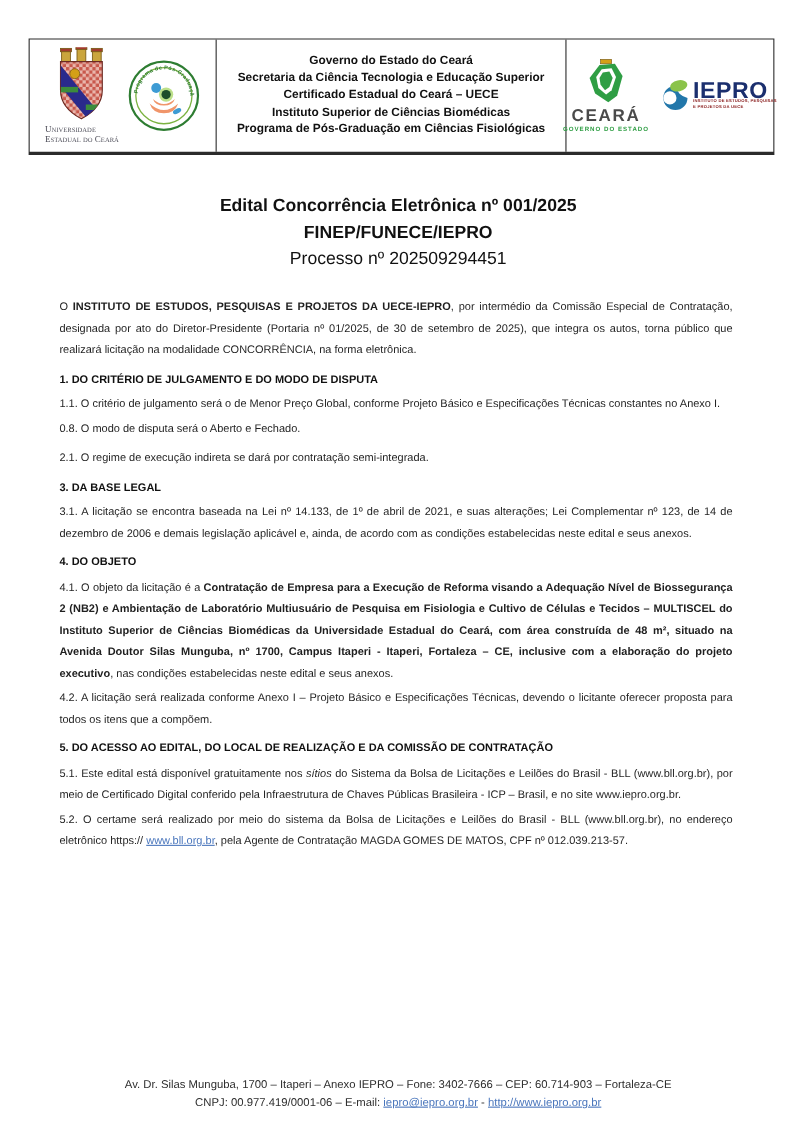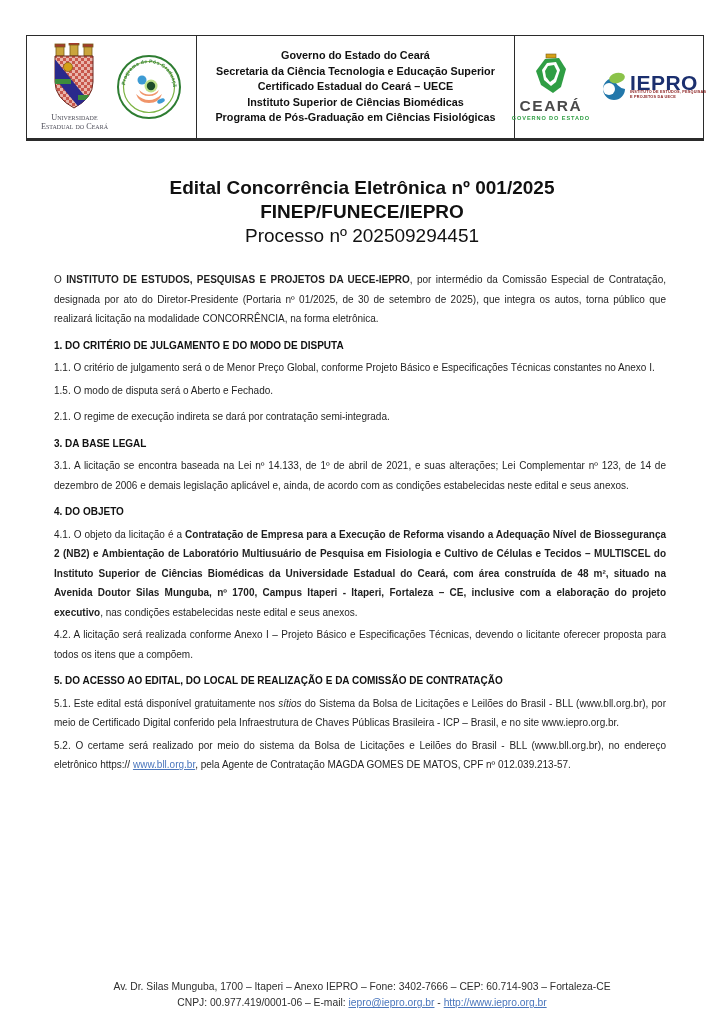--- a/index.html
+++ b/index.html
@@ -20,32 +20,32 @@
   .cell-left{width:170px;border-right:1.6px solid #2b2b2b;gap:8px;}
   .cell-center{flex:1;flex-direction:column;border-right:1.6px solid #2b2b2b;padding:0 6px;}
   .cell-right{width:188px;gap:10px;}
   .center-line{
     font-weight:bold;font-size:10.8px;line-height:15.5px;text-align:center;color:#111;
     white-space:nowrap;
   }
   .uece-logo{display:flex;flex-direction:column;align-items:center;}
   .uece-caption{
     font-family:"Liberation Serif", serif;font-variant:small-caps;
-    font-size:8.2px;line-height:9.5px;color:#4f4f5a;text-align:center;margin-top:2px;
+    font-size:8.2px;line-height:9.5px;color:#4f4f5a;text-align:left;margin-top:2px;
     white-space:nowrap;
   }
   .ceara-logo{display:flex;flex-direction:column;align-items:center;text-align:right;}
   .ceara-wordmark{font-weight:bold;font-size:15.5px;letter-spacing:1.5px;color:#4a4a4a;line-height:15px;margin-top:1px;}
   .ceara-subtitle{font-weight:bold;font-size:5.6px;letter-spacing:0.9px;color:#2f9e44;margin-top:1.5px;white-space:nowrap;}
   .iepro-logo{display:flex;align-items:center;gap:2px;}
   .iepro-textcol{display:flex;flex-direction:column;align-items:flex-start;}
   .iepro-wordmark{font-weight:bold;font-size:21px;letter-spacing:0.5px;color:#1b2f6e;line-height:15px;}
   .iepro-subtitle{font-size:3.8px;line-height:4.6px;color:#8b2020;font-weight:bold;letter-spacing:0.2px;white-space:nowrap;}
   
-  .title-block{position:absolute;left:0;right:0;top:176px;text-align:center;font-size:19px;line-height:24px;color:#111;}
+  .title-block{position:absolute;left:0;right:0;top:176px;text-align:center;font-size:16px;line-height:24px;color:#111;}
   .title-bold{font-weight:bold;}
   
   .content{
     position:absolute;left:54px;top:270px;width:612px;
     font-size:10px;line-height:19.5px;text-align:justify;color:#1f1f1f;
   }
   .content p{margin:0 0 3px 0;}
   .sec{margin-top:7px;}
   .sec-heading{font-weight:bold;margin:0 0 3px 0;color:#111;}
   .b{font-weight:bold;}
@@ -158,21 +158,21 @@
   <div>Processo nº 202509294451</div>
 </div>
 
 <div class="content">
 
   <p><span>O </span><span class="b">INSTITUTO DE ESTUDOS, PESQUISAS E PROJETOS DA UECE-IEPRO</span><span>, por intermédio da Comissão Especial de Contratação, designada por ato do Diretor-Presidente (Portaria nº 01/2025, de 30 de setembro de 2025), que integra os autos, torna público que realizará licitação na modalidade CONCORRÊNCIA, na forma eletrônica.</span></p>
 
   <div class="sec">
     <p class="sec-heading">1. DO CRITÉRIO DE JULGAMENTO E DO MODO DE DISPUTA</p>
     <p><span>1.1. O critério de julgamento será o de Menor Preço Global, conforme Projeto Básico e Especificações Técnicas constantes no Anexo I.</span></p>
-    <p><span>1.5. O modo de disputa será o Aberto e Fechado.</span></p>
+    <p><span>0.8. O modo de disputa será o Aberto e Fechado.</span></p>
   </div>
 
   <div class="sec">
     <p><span>2.1. O regime de execução indireta se dará por contratação semi-integrada.</span></p>
   </div>
 
   <div class="sec">
     <p class="sec-heading">3. DA BASE LEGAL</p>
     <p><span>3.1. A licitação se encontra baseada na Lei nº 14.133, de 1º de abril de 2021, e suas alterações; Lei Complementar nº 123, de 14 de dezembro de 2006 e demais legislação aplicável e, ainda, de acordo com as condições estabelecidas neste edital e seus anexos.</span></p>
   </div>

